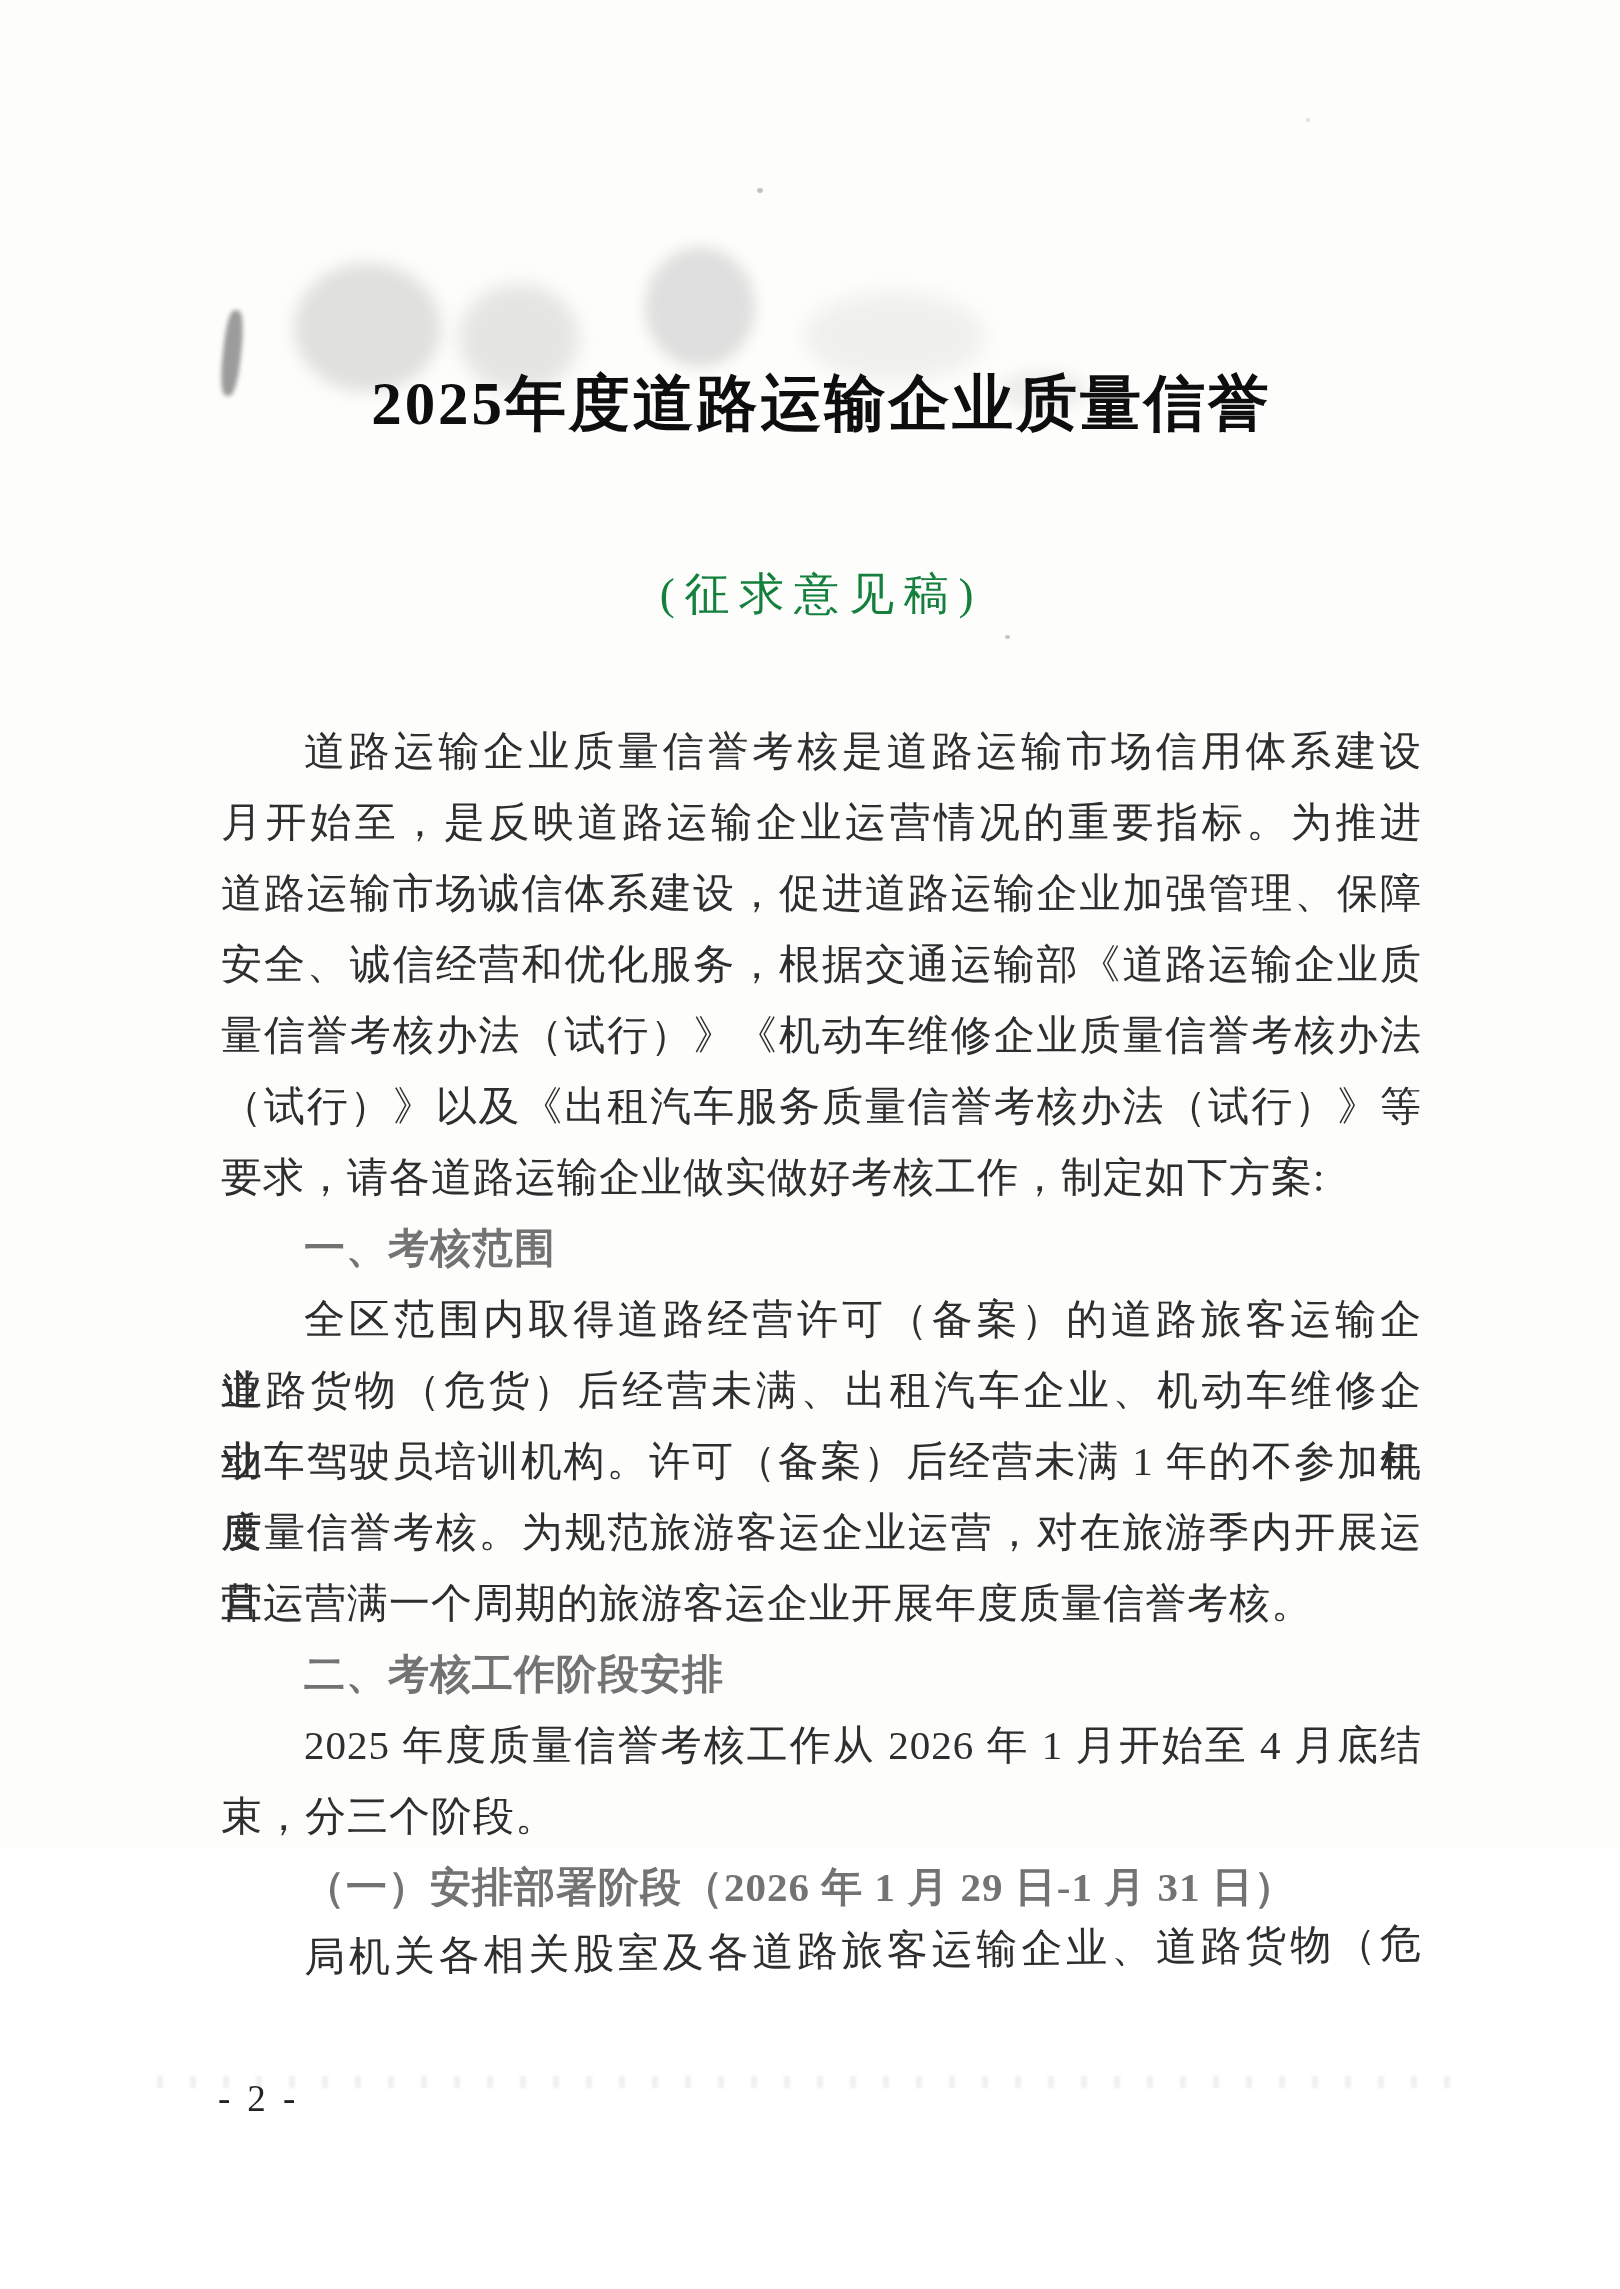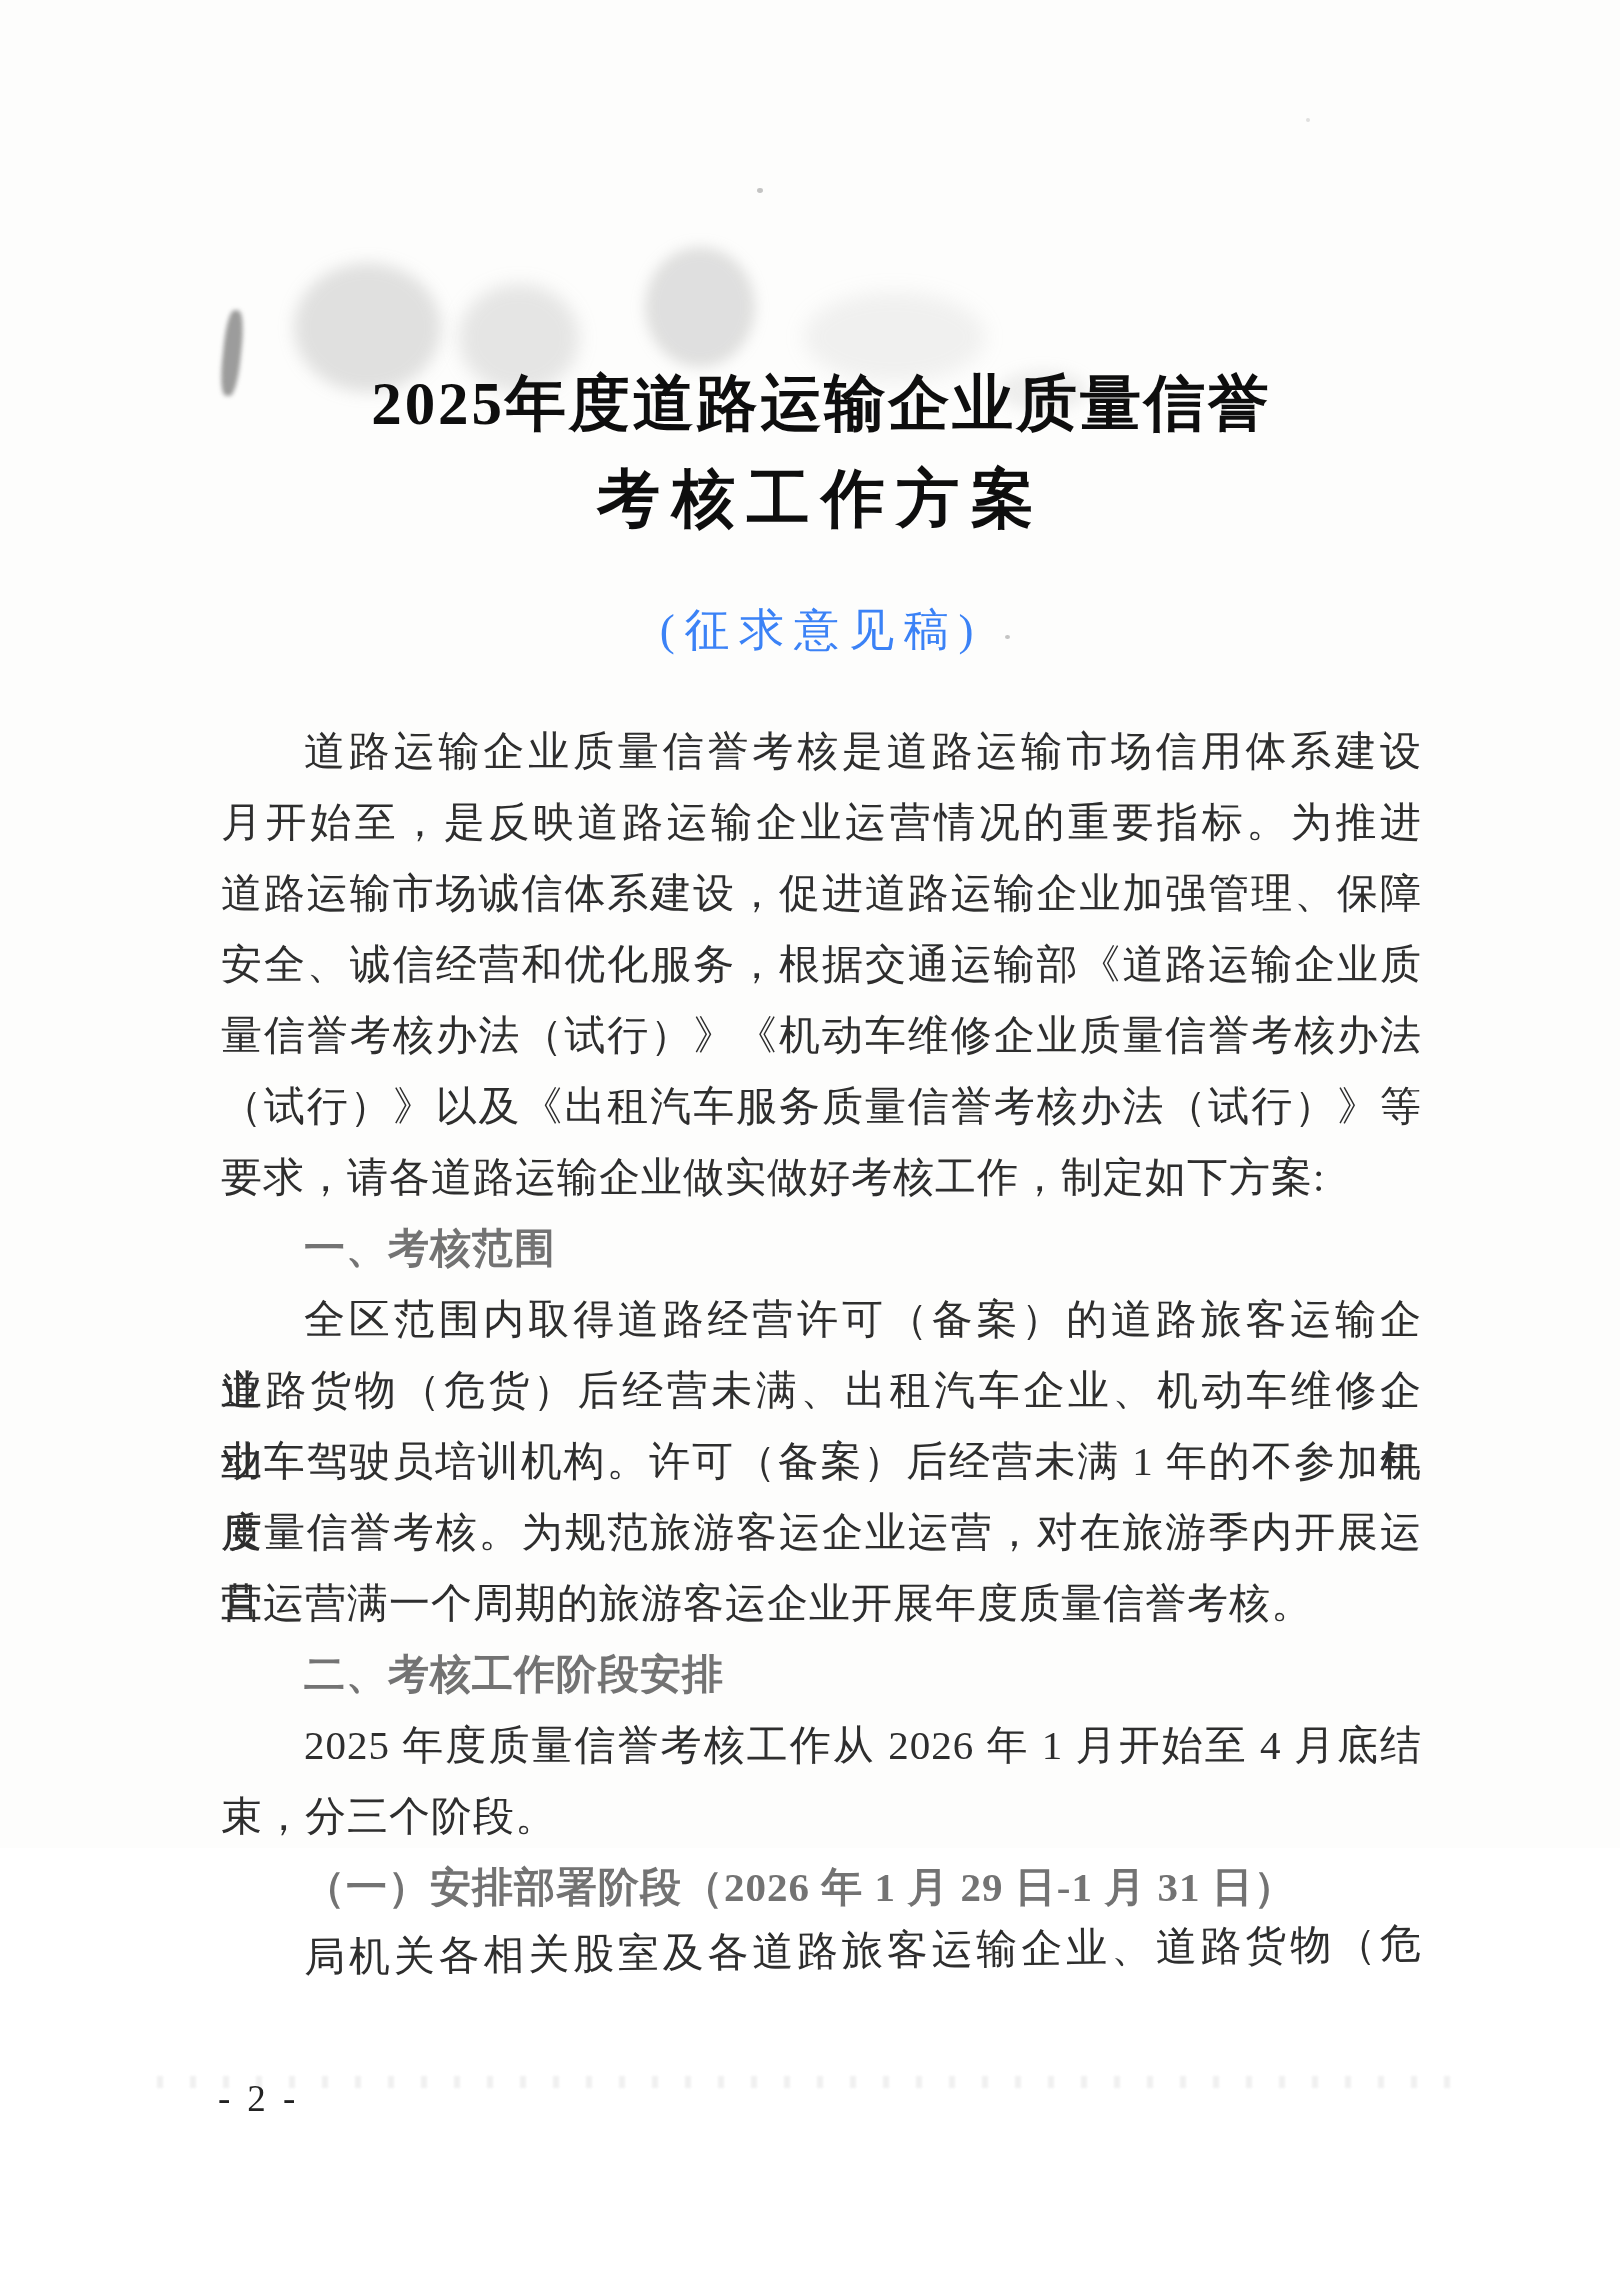--- a/index.html
+++ b/index.html
@@ -23,21 +23,21 @@
   .noise-band{position:absolute;left:157px;top:2076px;width:1313px;height:11.8px;opacity:.10;
       background:repeating-linear-gradient(90deg,#777 0 5.9px,transparent 5.9px 33px);
       filter:blur(1px);}
   
   .doc{position:absolute;left:221px;top:0;width:1201px;height:2290px;color:#2e2e2e;}
   .title{position:absolute;left:0;right:0;text-align:center;white-space:nowrap;
          font-weight:700;color:#0e0e0e;line-height:1;}
   .title.l1{top:373px;font-size:61px;letter-spacing:2.9px;}
   .title.l2{top:468px;font-size:63px;letter-spacing:11.8px;}
   .subtitle{position:absolute;left:0;right:0;top:572px;text-align:center;
-            font-size:45px;letter-spacing:9.8px;color:#3b82f6;line-height:1;white-space:nowrap;margin-top:36px;}
+            font-size:45px;letter-spacing:9.8px;color:#15803d;line-height:1;white-space:nowrap;}
   .body-lines{position:absolute;left:0;top:716px;width:1201px;
               font-size:41px;line-height:71px;letter-spacing:1px;}
   .line{height:71px;}
   .line.indent{text-indent:83px;}
   .line.bold{font-weight:700;color:#737373;}
   .line.justify{text-align:justify;text-align-last:justify;}
   .line.tilt{transform:rotate(-0.7deg);transform-origin:0 50%;}
   .pageno{position:absolute;left:218px;top:2080px;font-size:37px;letter-spacing:3.9px;
           color:#222;line-height:1;}
 </style>
@@ -52,21 +52,20 @@
   <div class="artifact s4"></div>
   <div class="artifact s5"></div>
   <div class="artifact s6"></div>
   <div class="speck p1"></div>
   <div class="speck p2"></div>
   <div class="speck p3"></div>
   <div class="noise-band"></div>
 
   <div class="doc">
     <div class="title l1">2025年度道路运输企业质量信誉</div>
-    <div class="title l2">考核工作方案</div>
     <div class="subtitle">(征求意见稿)</div>
     <div class="body-lines" id="body-lines">
         <div class="line indent justify">道路运输企业质量信誉考核是道路运输市场信用体系建设</div>
         <div class="line justify">月开始至，是反映道路运输企业运营情况的重要指标。为推进</div>
         <div class="line justify">道路运输市场诚信体系建设，促进道路运输企业加强管理、保障</div>
         <div class="line justify">安全、诚信经营和优化服务，根据交通运输部《道路运输企业质</div>
         <div class="line justify">量信誉考核办法（试行）》《机动车维修企业质量信誉考核办法</div>
         <div class="line justify">（试行）》以及《出租汽车服务质量信誉考核办法（试行）》等</div>
         <div class="line">要求，请各道路运输企业做实做好考核工作，制定如下方案:</div>
         <div class="line indent bold">一、考核范围</div>

